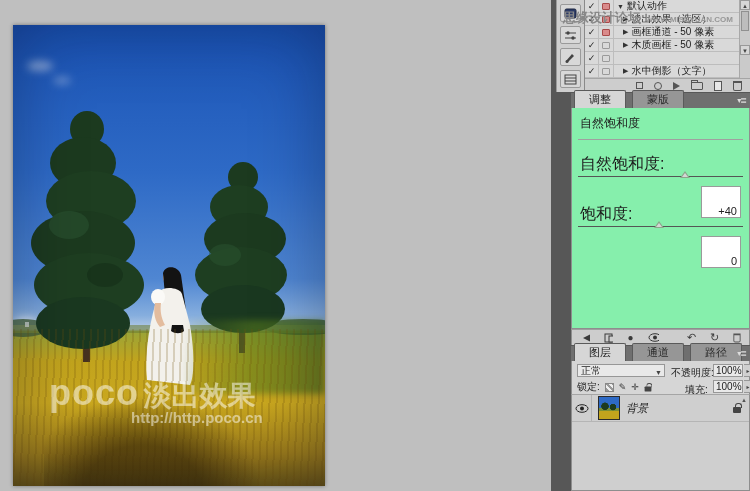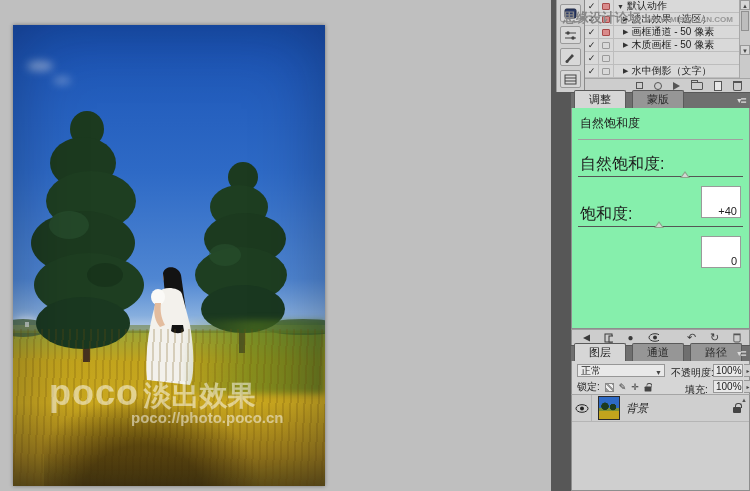--- a/index.html
+++ b/index.html
@@ -176,21 +176,21 @@
 
     <div class="field-green"></div>
     <div class="field-streaks"></div>
     <div class="field-shadow"></div>
     <div class="vignette"></div>
 
     <div class="pwm">
       <span class="brand">poco</span>
       <span class="title">淡出效果</span>
     </div>
-    <div class="pwm-url">poco://photo.poco.cn</div>
+    <div class="pwm-url">http://http.poco.cn</div>
   </div>
 
   <div class="right-bg"></div>
 
   <div class="icon-dock">
     <div class="dock-btn">
       <svg width="13" height="11" class="eye-svg">
           <rect x="1" y="1" width="11" height="9" rx="1.5" fill="#2b3a66" stroke="#1c2540"></rect>
         </svg>
     </div>

